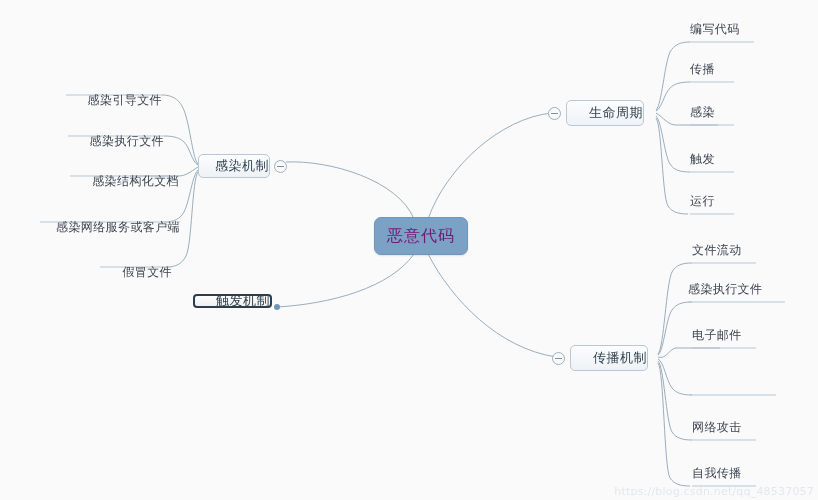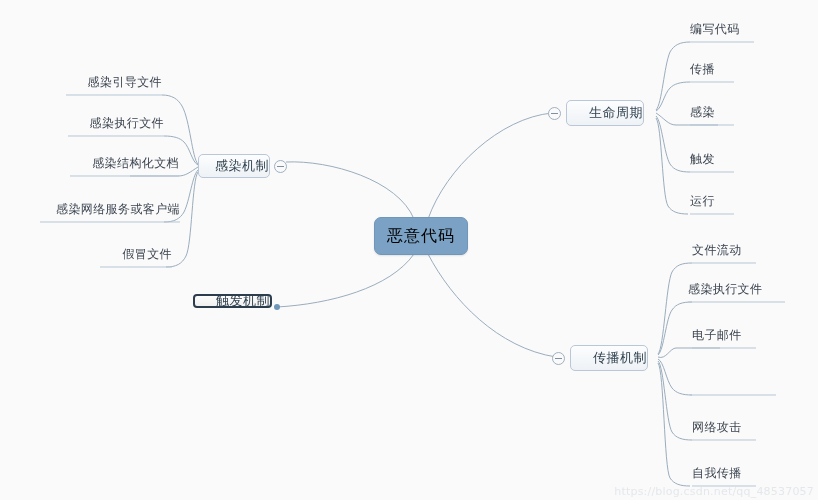--- a/index.html
+++ b/index.html
@@ -23,21 +23,21 @@
     height: 500px;
     pointer-events: none;
   }
   
   .root-node {
     position: absolute;
     box-sizing: border-box;
     background: #7ba2c4;
     border: 1px solid #6f97ba;
     border-radius: 7px;
-    color: #000000;
+    color: #701a75;
     font-size: 16px;
     letter-spacing: 1px;
     display: flex;
     align-items: center;
     justify-content: center;
     box-shadow: 0 1px 2px rgba(0,0,0,0.10);
   }
   
   .branch-node {
     position: absolute;
@@ -88,21 +88,21 @@
   .leaf {
     position: absolute;
     box-sizing: border-box;
     font-size: 12px;
     color: #3c4450;
     letter-spacing: 0.4px;
     white-space: nowrap;
     padding-bottom: 8px;
   }
   .leaf.right { text-align: left; }
-  .leaf.left  { text-align: right; }
+  .leaf.left  { text-align: right; margin-top: 18px; }
   
   .watermark {
     position: absolute;
     right: 4px;
     bottom: 2px;
     font-size: 11px;
     color: #e4e8ec;
     letter-spacing: 0.2px;
     font-family: "DejaVu Sans", "Liberation Sans", sans-serif;
     user-select: none;

